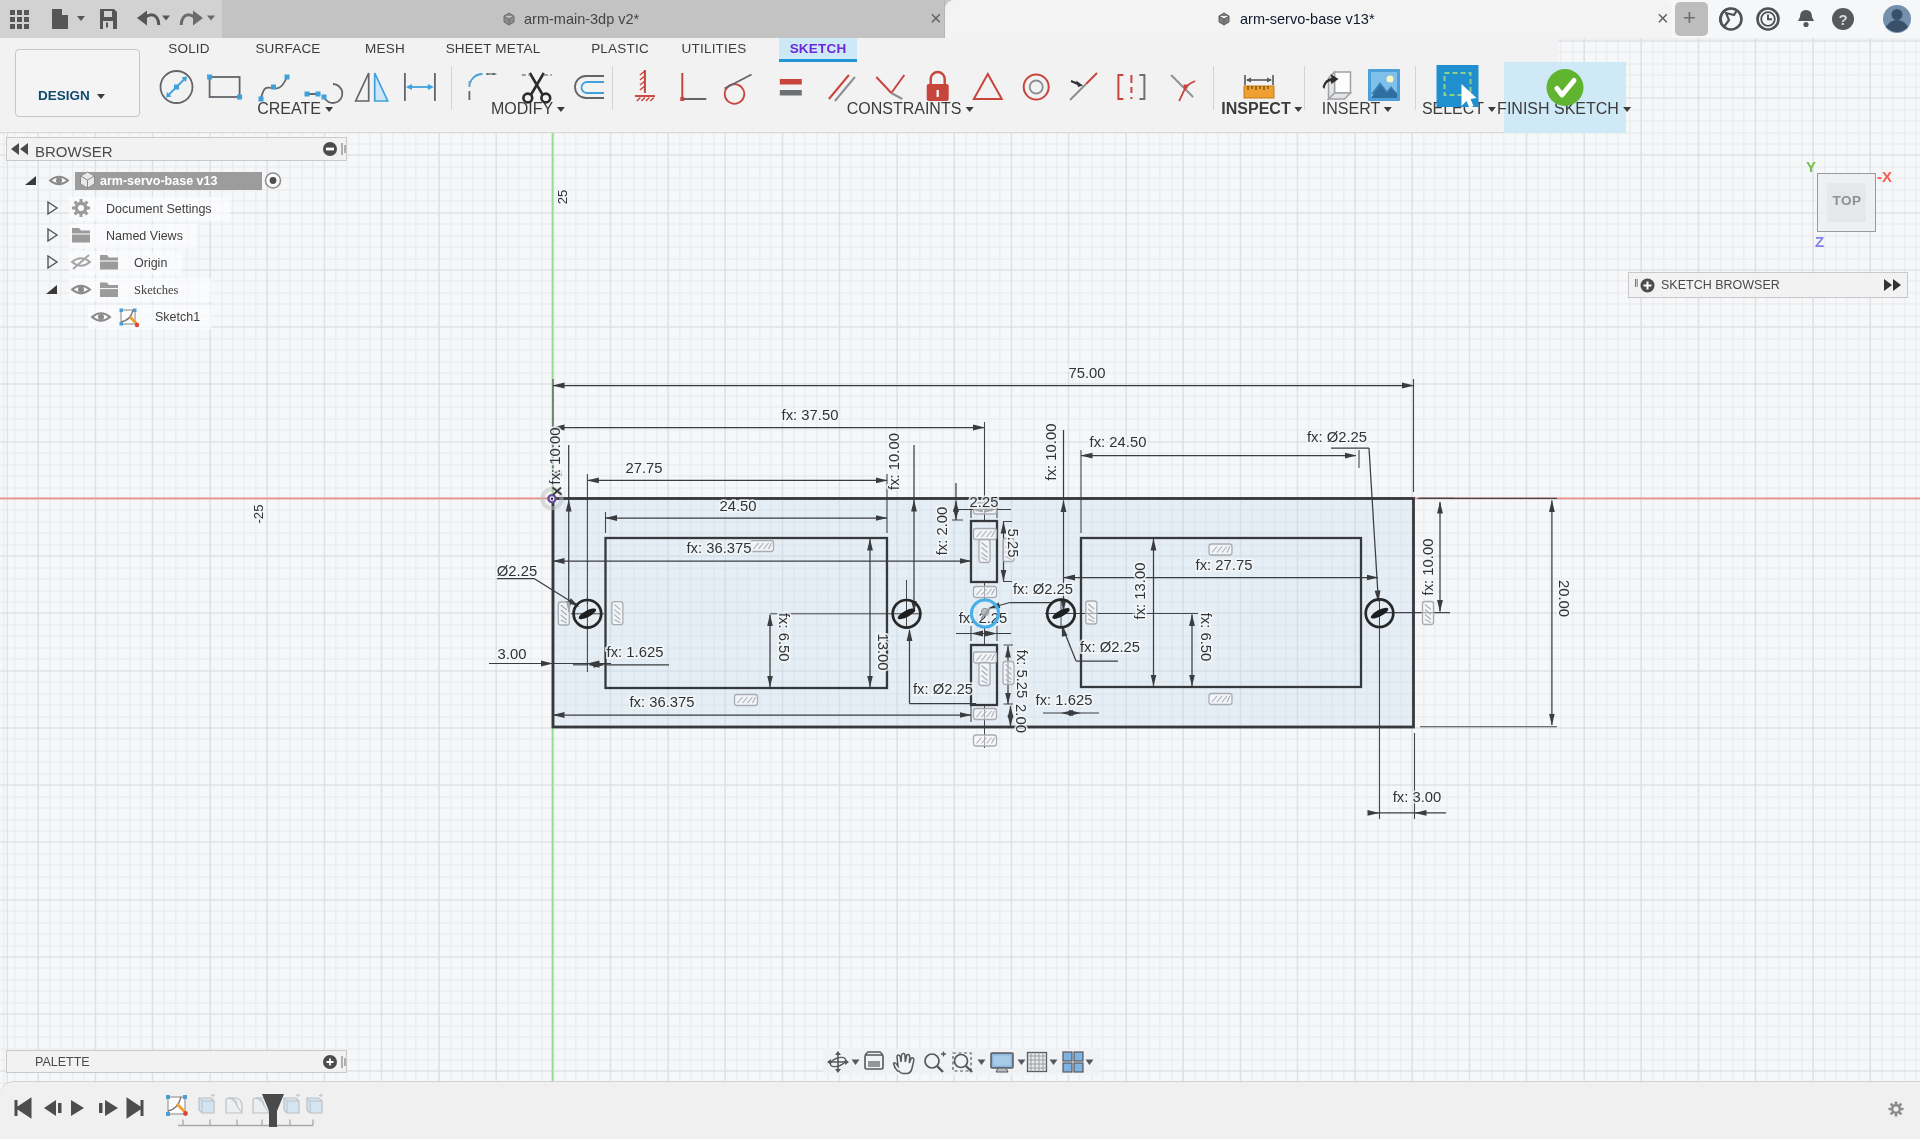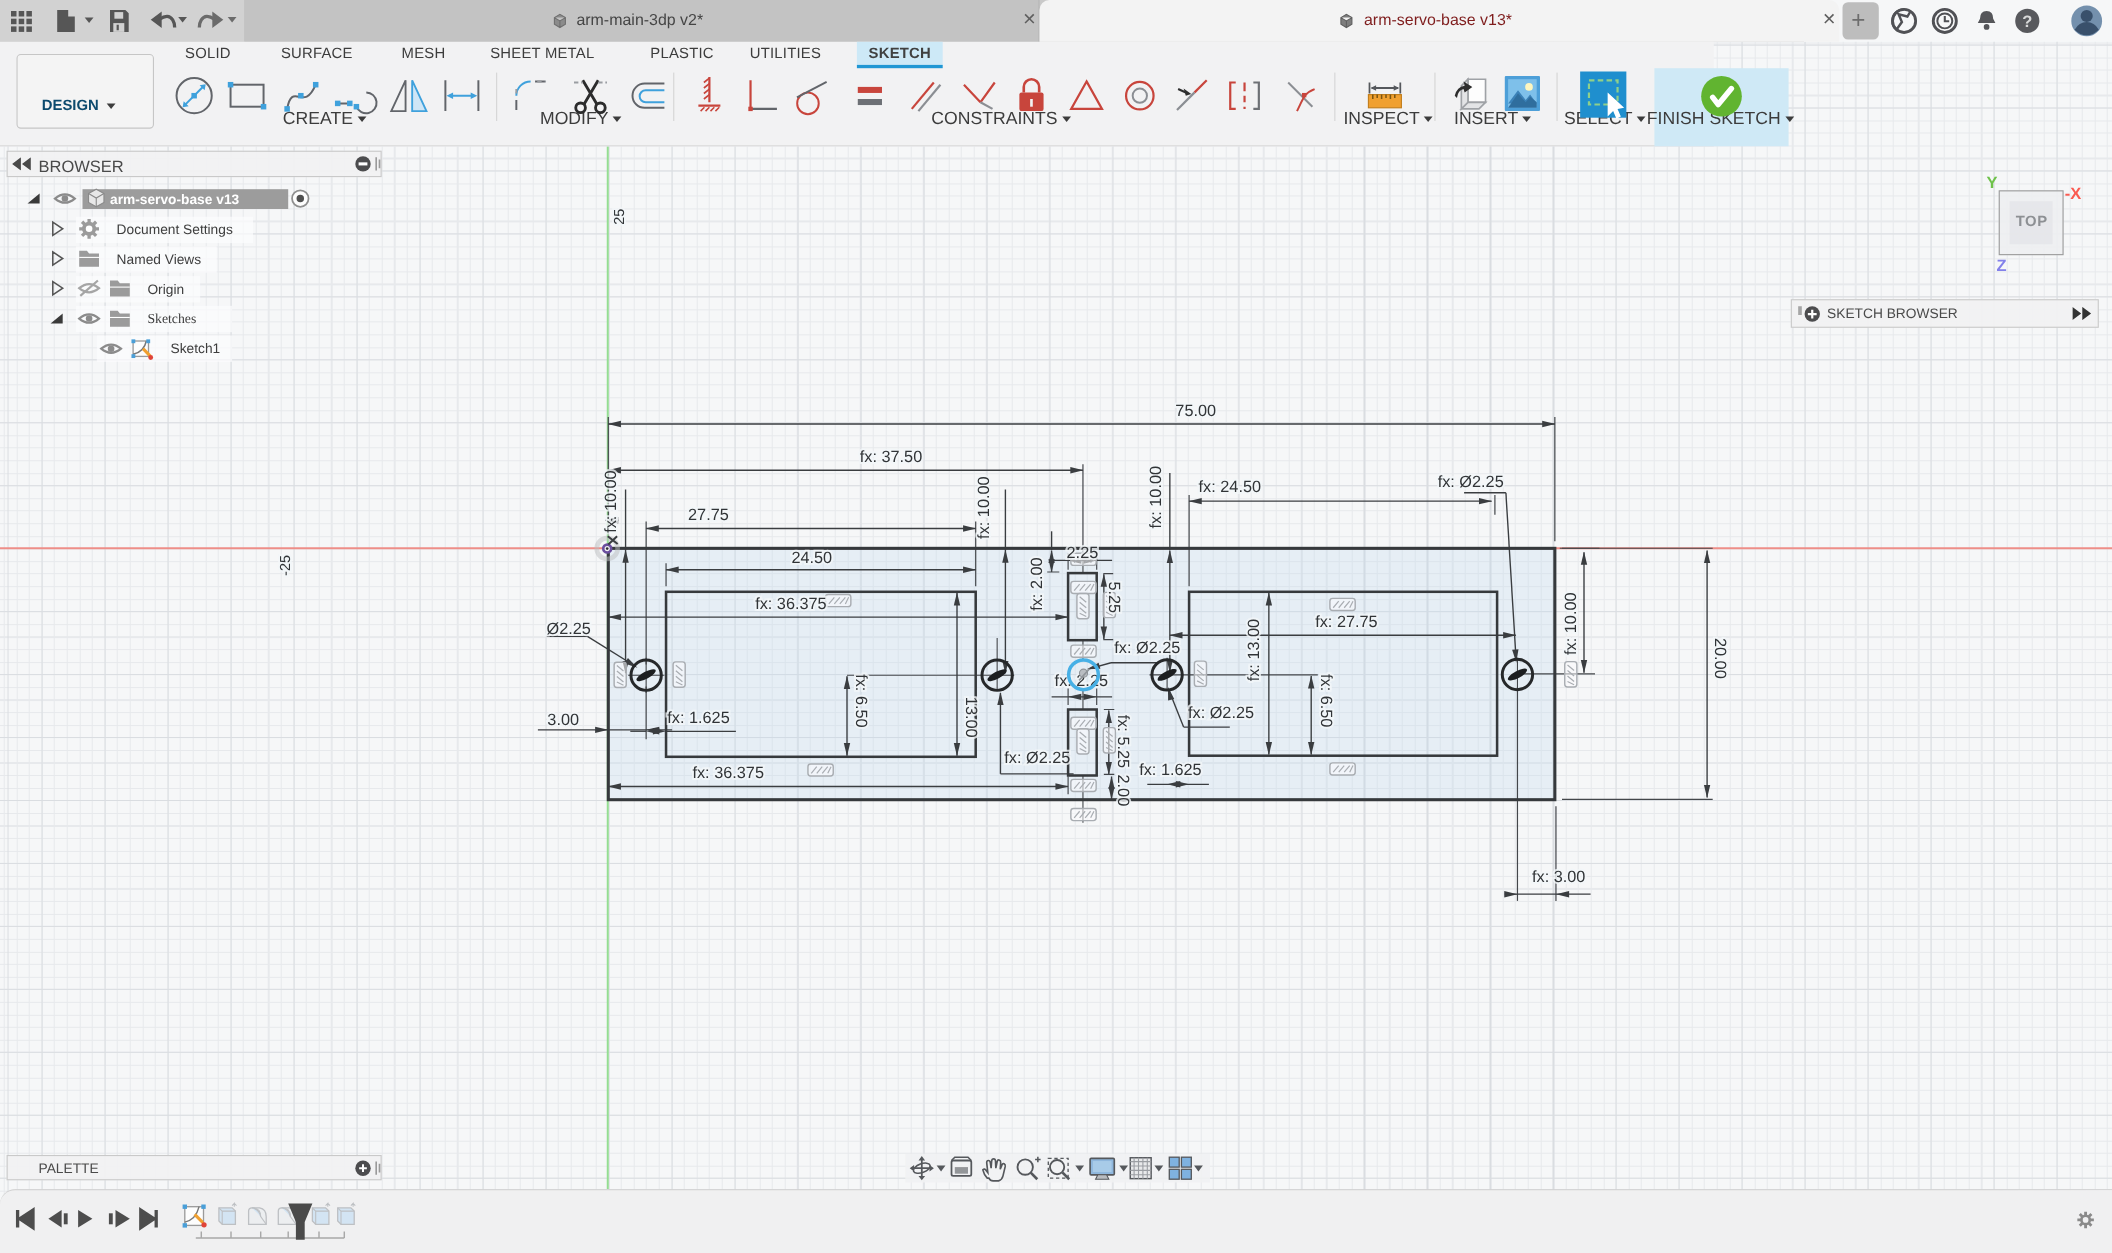--- a/index.html
+++ b/index.html
@@ -257,21 +257,21 @@
     <svg class="abs" style="left:278px;top:10px" width="18" height="18">
           <path d="M4,6 L9,3 L14,6 L14,12 L9,15 L4,12 z M4,6 L9,9 L14,6 M9,9 L9,15" fill="#8b8b8b" stroke="#6f6f6f" stroke-width="1"></path>
         </svg>
     <div class="tabtxt" style="left:302px;color:#454545;">arm-main-3dp v2*</div>
     <div class="closex" style="left:708px;font-size:20px;top:7px;">×</div>
   </div>
   <div id="tab2">
     <svg class="abs" style="left:270px;top:10px" width="18" height="18">
           <path d="M4,6 L9,3 L14,6 L14,12 L9,15 L4,12 z M4,6 L9,9 L14,6 M9,9 L9,15" fill="#7d7d7d" stroke="#5f5f5f" stroke-width="1"></path>
         </svg>
-    <div class="tabtxt" style="left:295px;color:#7f1d1d;">arm-servo-base v13*</div>
+    <div class="tabtxt" style="left:295px;color:#0f172a;">arm-servo-base v13*</div>
     <div class="closex" style="left:712px;font-size:20px;top:7px;">×</div>
   </div>
   <div class="abs" style="left:1675px;top:2px;width:33px;height:34px;background:#bdbdbd;border-radius:5px;"></div>
   <div class="abs" style="left:1683px;top:5px;font-size:22px;color:#6d6d6d;">+</div>
   <svg class="abs" style="left:1716px;top:0" width="204" height="38">
     <g>
       <circle cx="15" cy="19" r="10.5" fill="none" stroke="#505155" stroke-width="2.6"></circle>
       <path d="M15,8.5 A10.5,10.5 0 0 0 8,27 L13,20 L10,13 L18,15 L21,10" fill="none" stroke="#505155" stroke-width="2.2"></path>
       <circle cx="52" cy="19" r="10.5" fill="none" stroke="#505155" stroke-width="2.6"></circle>
       <circle cx="52" cy="19" r="6.8" fill="none" stroke="#505155" stroke-width="1.8"></circle>
@@ -287,28 +287,28 @@
   </svg>
 </div>
 <div id="toolbar" class="abs">
 <div class="rtab" style="left:189px;transform:translateX(-50%);">SOLID</div>
 <div class="rtab" style="left:288px;transform:translateX(-50%);">SURFACE</div>
 <div class="rtab" style="left:385px;transform:translateX(-50%);">MESH</div>
 <div class="rtab" style="left:493px;transform:translateX(-50%);">SHEET METAL</div>
 <div class="rtab" style="left:620px;transform:translateX(-50%);">PLASTIC</div>
 <div class="rtab" style="left:714px;transform:translateX(-50%);">UTILITIES</div>
 <div class="abs" style="left:779px;top:0;width:78px;height:22px;background:#cde9f7;"></div>
-<div class="rtab" style="left:818px;transform:translateX(-50%);color:#404040;font-weight:bold;">SKETCH</div>
+<div class="rtab" style="left:818px;transform:translateX(-50%);color:#6d28d9;font-weight:bold;">SKETCH</div>
 <div class="abs" style="left:779px;top:20.5px;width:78px;height:3px;background:#2097d4;"></div>
 <div class="abs" style="left:15px;top:11px;width:125px;height:68px;background:#f4f4f4;border:1.5px solid #c6c6c6;border-radius:4px;"></div>
 <div class="abs" style="left:38px;top:50px;font-size:13.5px;font-weight:bold;color:#0c4a6e;">DESIGN<span class="caret" style="margin-left:7px;"></span></div>
 <div class="seclab" style="left:295px;transform:translateX(-50%);">CREATE<span class="caret"></span></div>
 <div class="seclab" style="left:528px;transform:translateX(-50%);">MODIFY<span class="caret"></span></div>
 <div class="seclab" style="left:910px;transform:translateX(-50%);">CONSTRAINTS<span class="caret"></span></div>
-<div class="seclab" style="left:1262px;transform:translateX(-50%);">INSPECT<span class="caret"></span></div>
+<div class="seclab" style="left:1262px;transform:translateX(-50%);font-weight:bold;">INSPECT<span class="caret"></span></div>
 <div class="seclab" style="left:1357px;transform:translateX(-50%);">INSERT<span class="caret"></span></div>
 <div class="seclab" style="left:1459px;transform:translateX(-50%);">SELECT<span class="caret"></span></div>
 <div class="vdiv" style="left:451px;"></div>
 <div class="vdiv" style="left:612px;"></div>
 <div class="vdiv" style="left:1213px;"></div>
 <div class="vdiv" style="left:1304px;"></div>
 <div class="vdiv" style="left:1415px;"></div>
 <div class="abs" style="left:1504px;top:24px;width:122px;height:71px;background:#cfe9f6;"></div>
 <div class="seclab" style="left:1564px;transform:translateX(-50%);">FINISH SKETCH<span class="caret"></span></div>
 <svg class="abs" style="left:0;top:24px" width="1920" height="50" viewBox="0 0 1920 50">

